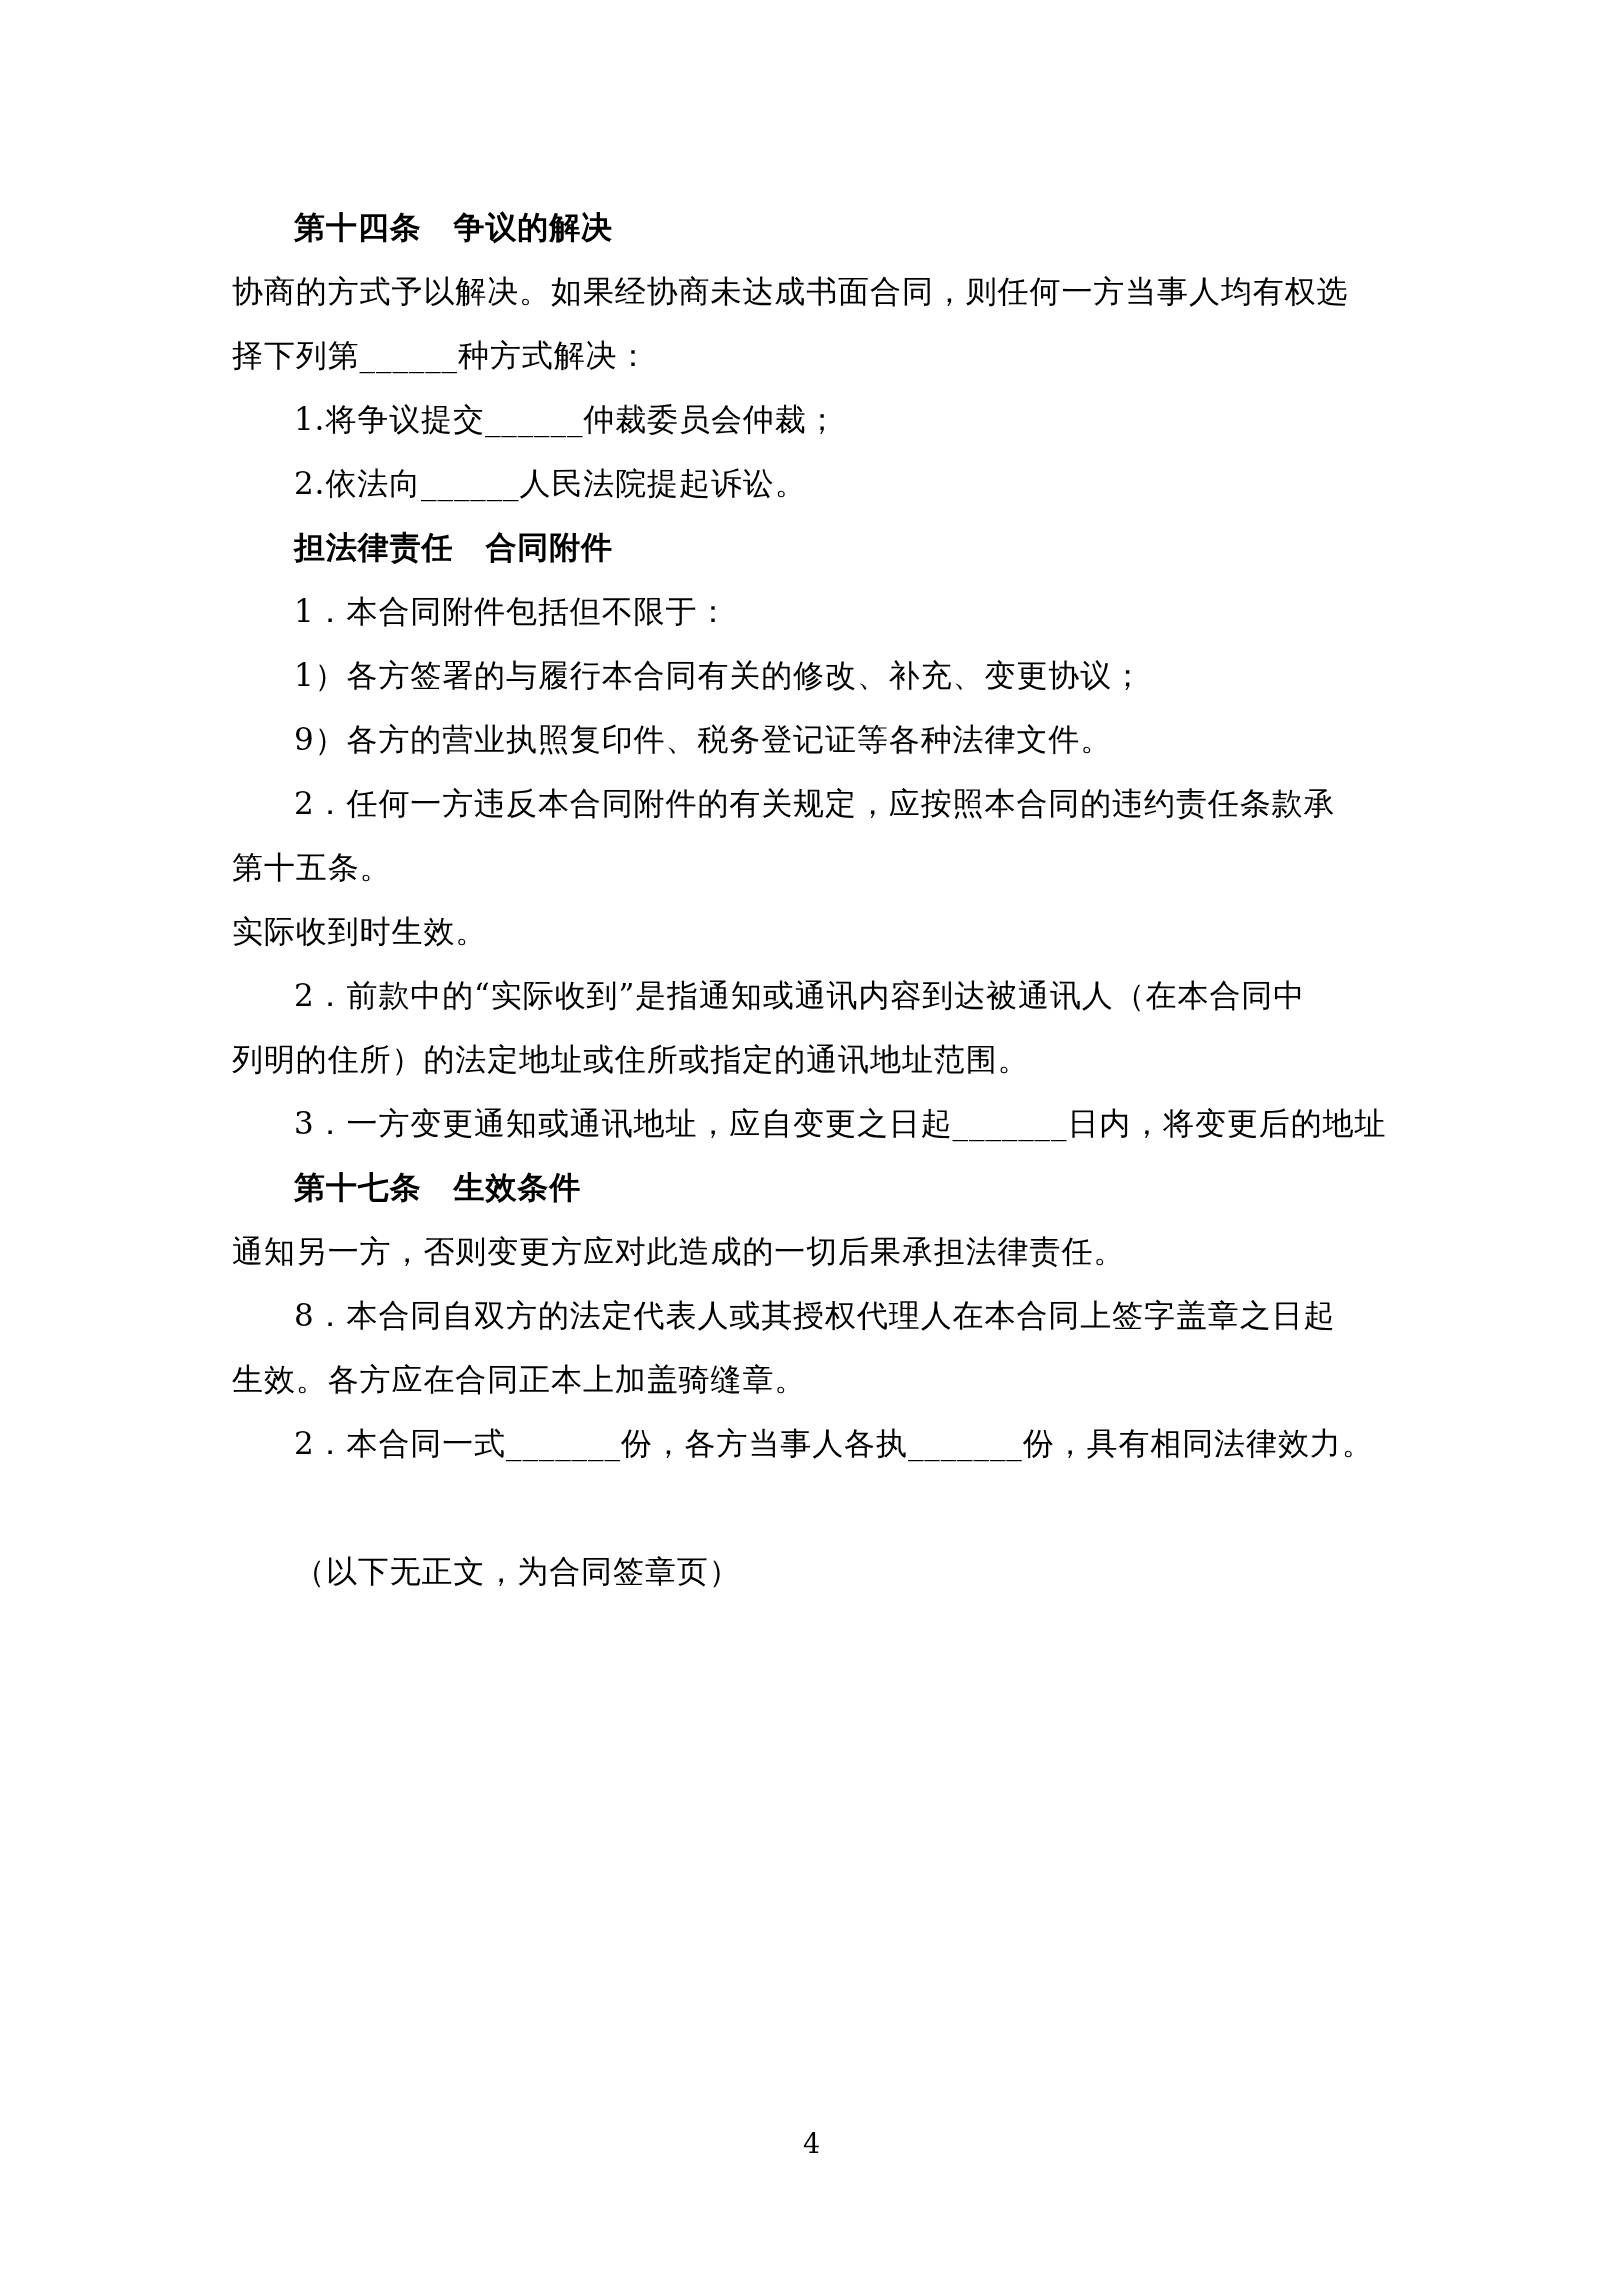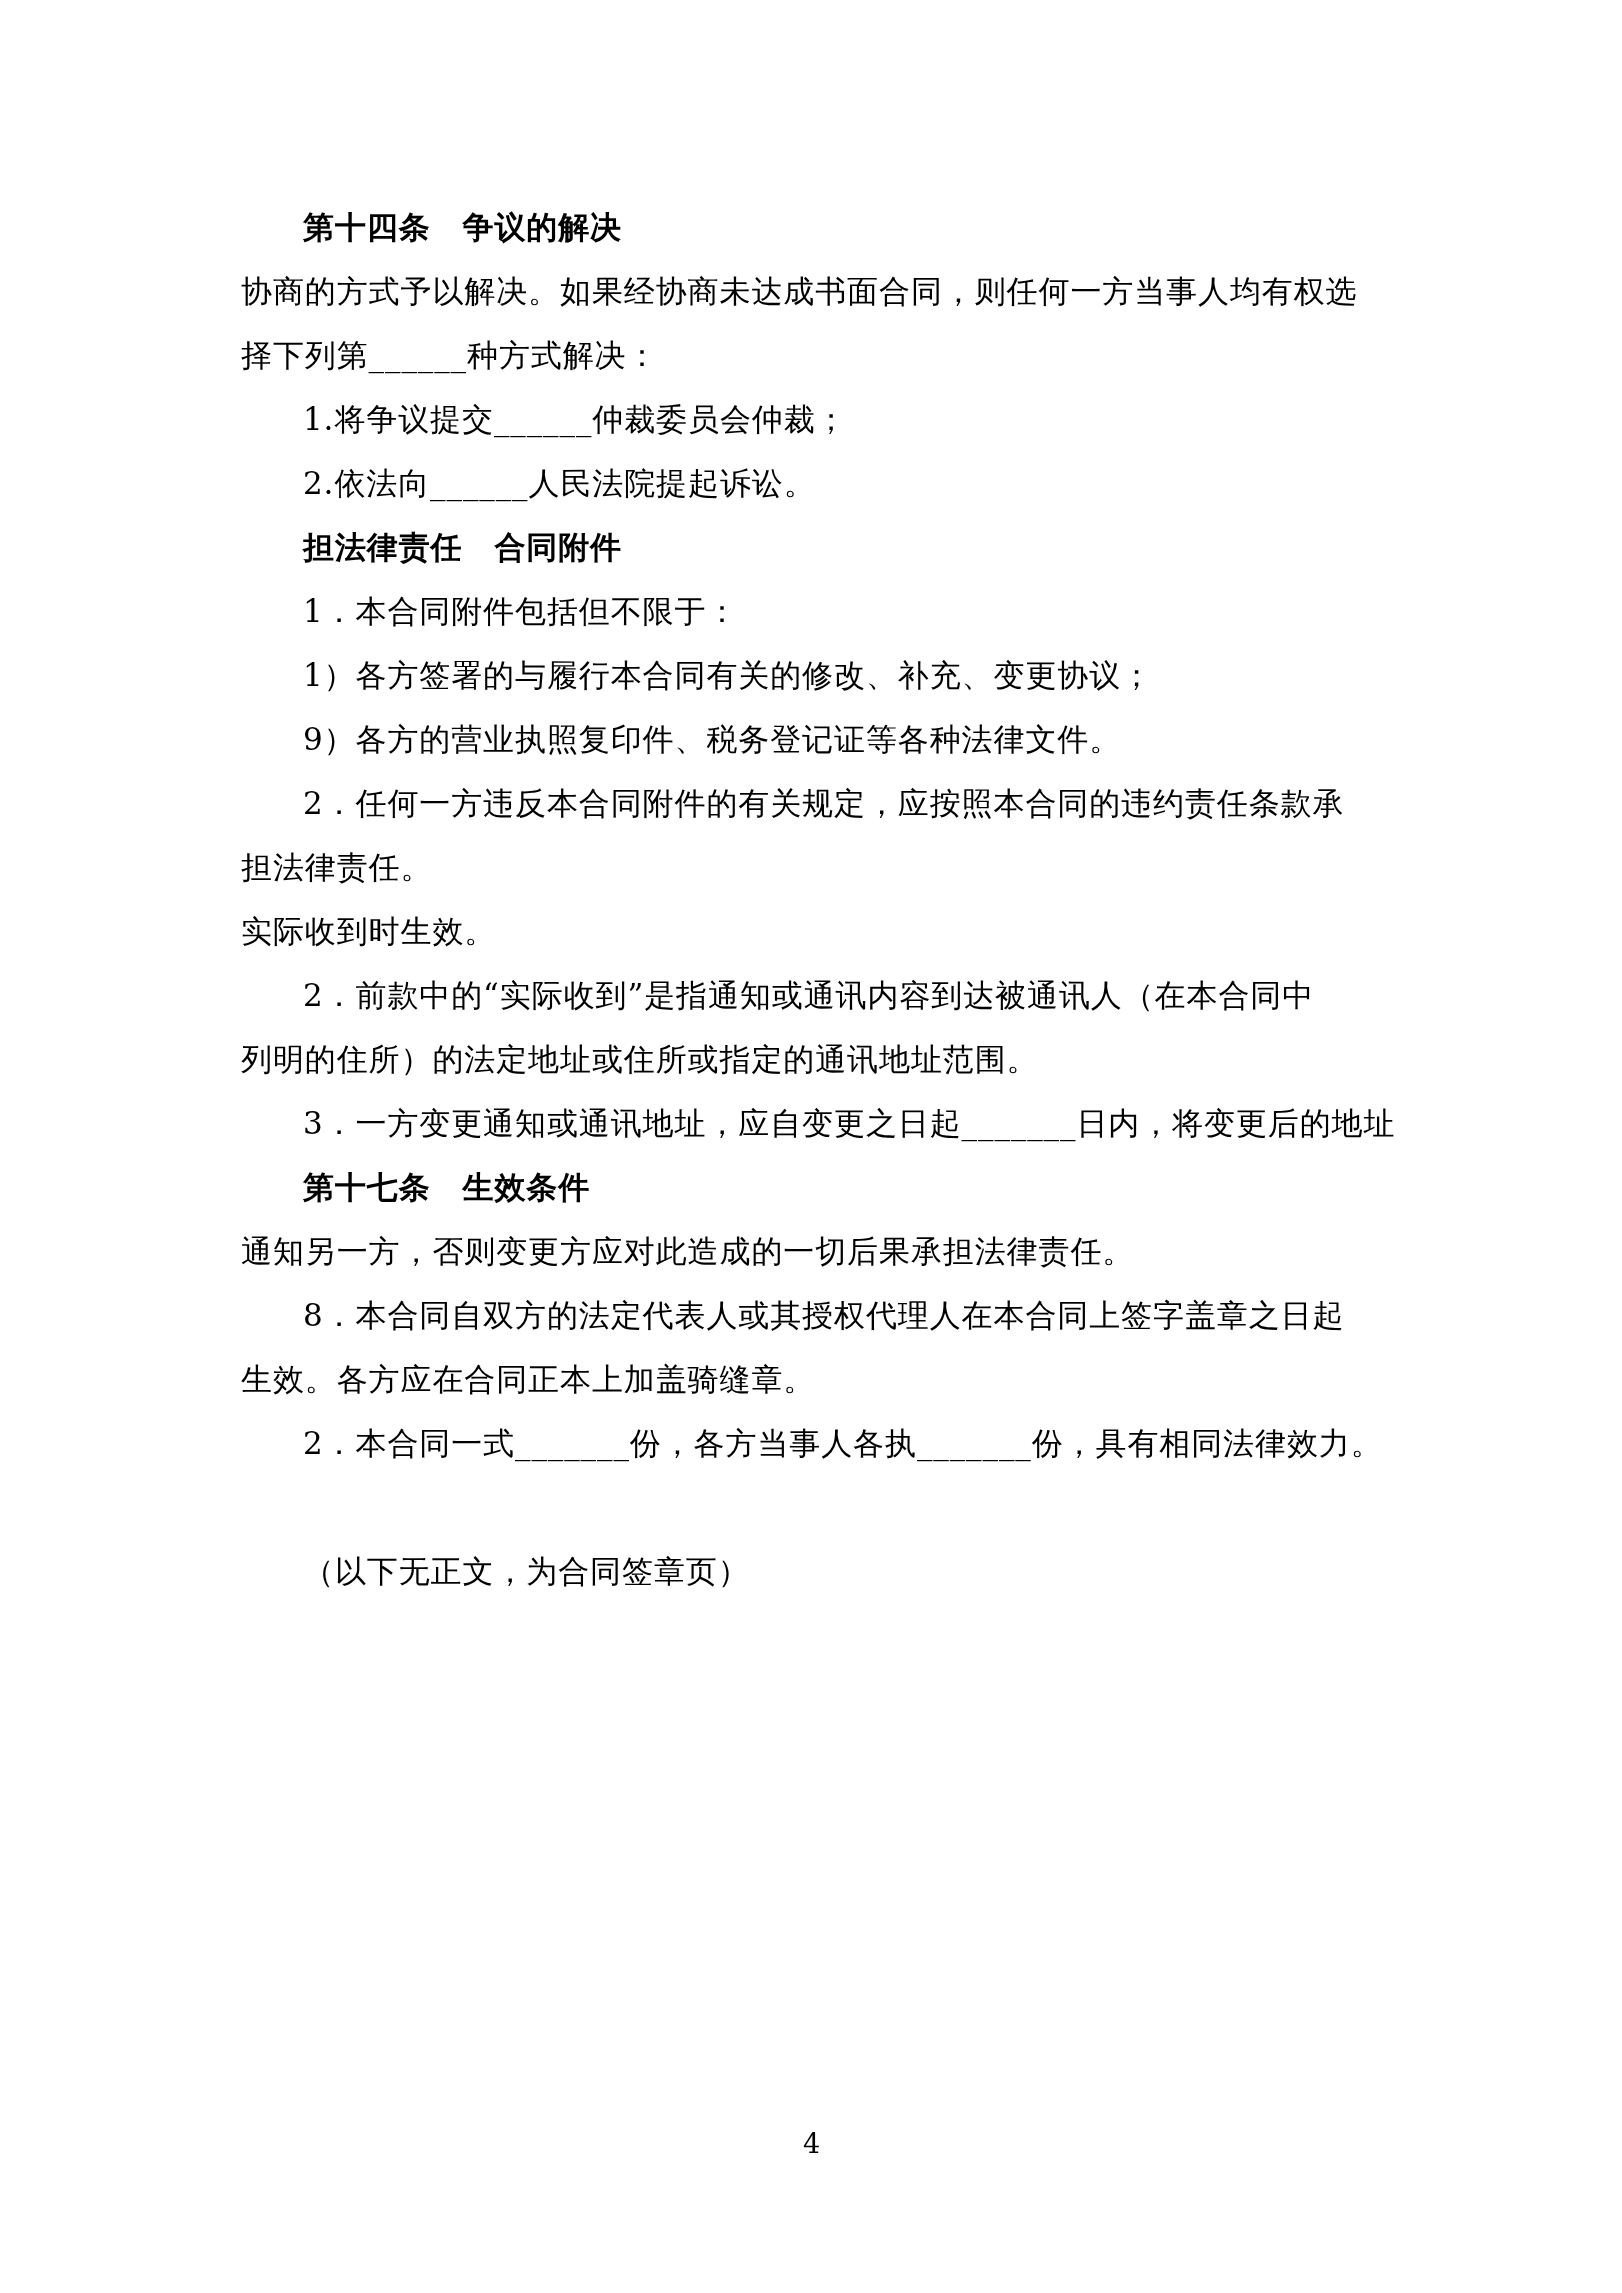--- a/index.html
+++ b/index.html
@@ -11,21 +11,21 @@
     position: relative;
     width: 1623px;
     height: 2294px;
     background: #ffffff;
     overflow: hidden;
     font-family: "DejaVu Serif", "Liberation Serif", serif;
     color: #000000;
   }
   .content {
     position: absolute;
-    left: 241px;
+    left: 232px;
     top: 195px;
     width: 1141px;
   }
   .line {
     font-size: 31px;
     line-height: 64px;
     letter-spacing: 0.9px;
     white-space: nowrap;
     color: #000000;
   }
@@ -62,21 +62,21 @@
     <div class="line heading">第十四条　争议的解决</div>
     <div class="line">协商的方式予以解决。如果经协商未达成书面合同，则任何一方当事人均有权选</div>
     <div class="line">择下列第______种方式解决：</div>
     <div class="line indent">1.将争议提交______仲裁委员会仲裁；</div>
     <div class="line indent">2.依法向______人民法院提起诉讼。</div>
     <div class="line heading">担法律责任　合同附件</div>
     <div class="line indent">1．本合同附件包括但不限于：</div>
     <div class="line indent">1）各方签署的与履行本合同有关的修改、补充、变更协议；</div>
     <div class="line indent">9）各方的营业执照复印件、税务登记证等各种法律文件。</div>
     <div class="line indent">2．任何一方违反本合同附件的有关规定，应按照本合同的违约责任条款承</div>
-    <div class="line">担法律责任。</div>
+    <div class="line">第十五条。</div>
     <div class="line">实际收到时生效。</div>
     <div class="line indent">2．前款中的“实际收到”是指通知或通讯内容到达被通讯人（在本合同中</div>
     <div class="line">列明的住所）的法定地址或住所或指定的通讯地址范围。</div>
     <div class="line indent">3．一方变更通知或通讯地址，应自变更之日起_______日内，将变更后的地址</div>
     <div class="line heading">第十七条　生效条件</div>
     <div class="line">通知另一方，否则变更方应对此造成的一切后果承担法律责任。</div>
     <div class="line indent">8．本合同自双方的法定代表人或其授权代理人在本合同上签字盖章之日起</div>
     <div class="line">生效。各方应在合同正本上加盖骑缝章。</div>
     <div class="line indent">2．本合同一式_______份，各方当事人各执_______份，具有相同法律效力。</div>
     <div class="line blank"></div>

